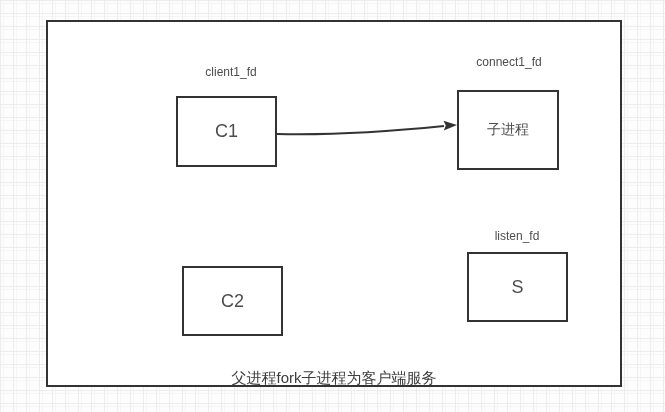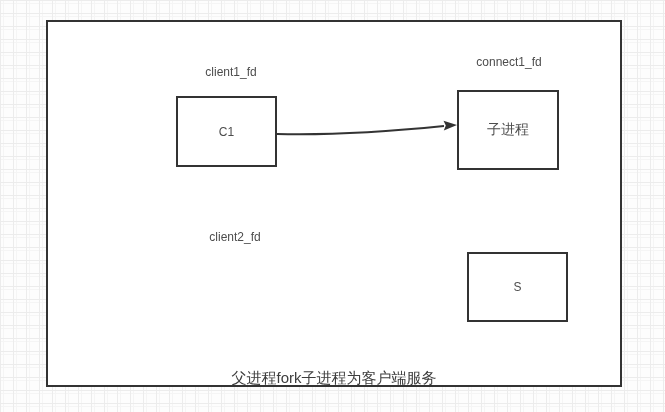--- a/index.html
+++ b/index.html
@@ -35,21 +35,21 @@
   }
   .node {
     position: absolute;
     border: 2px solid #333333;
     background: #ffffff;
     box-sizing: border-box;
     display: flex;
     align-items: center;
     justify-content: center;
     color: #4d4d4d;
-    font-size: 12px;
+    font-size: 18px;
   }
   .node-c1    { left: 176px; top:  96px; width: 101px; height: 71px; }
   .node-child { left: 457px; top:  90px; width: 102px; height: 80px; font-size: 14px; }
   .node-c2    { left: 182px; top: 266px; width: 101px; height: 70px; }
   .node-s     { left: 467px; top: 252px; width: 101px; height: 70px; }
   .tag {
     position: absolute;
     width: 130px;
     text-align: center;
     color: #4d4d4d;
@@ -81,30 +81,33 @@
 </style>
 </head>
 <body>
 
 <div class="canvas">
 
   <div class="frame"></div>
 
   <div class="tag tag-client1">client1_fd</div>
   <div class="tag tag-connect1">connect1_fd</div>
-  <div class="tag tag-client2">client2_fd</div>
+  <div class="tag tag-listen">listen_fd</div>
 
   <div class="node node-c1">
     <span>C1</span>
   </div>
 
   <div class="node node-child">
     <span>子进程</span>
   </div>
 
+  <div class="node node-c2">
+    <span>C2</span>
+  </div>
 
   <div class="node node-s">
     <span>S</span>
   </div>
 
   <svg class="edge-layer" width="665" height="412" viewBox="0 0 665 412" xmlns="http://www.w3.org/2000/svg">
     <path d="M 277 134 C 340 135.5, 400 130.5, 444 126" fill="none" stroke="#333333" stroke-width="1.8"></path>
     <polygon points="457,125 443.5,120.7 445.8,125.6 443.8,130.4" fill="#333333"></polygon>
   </svg>
 

